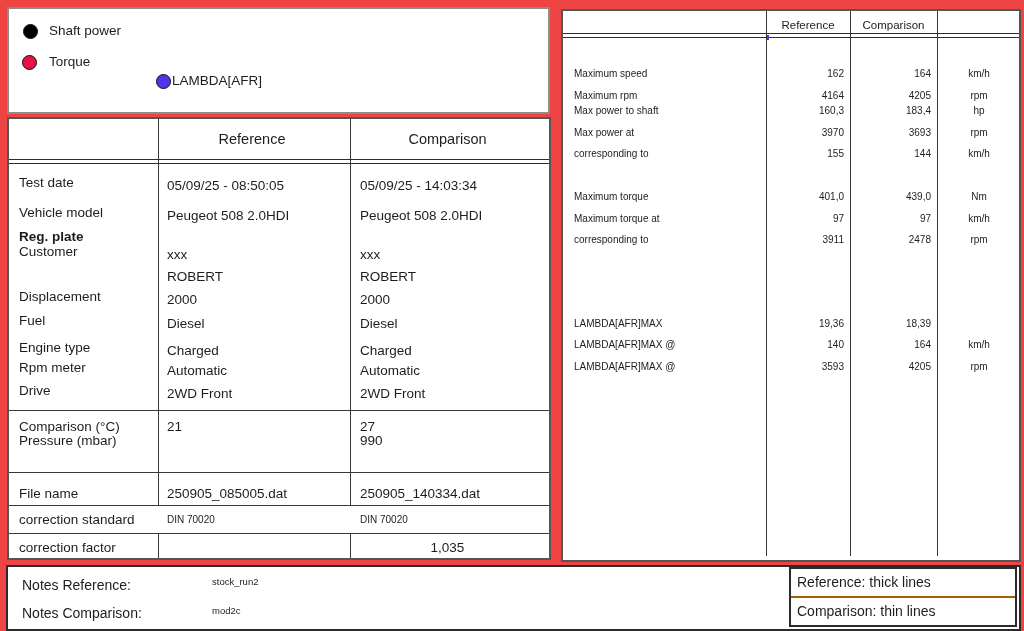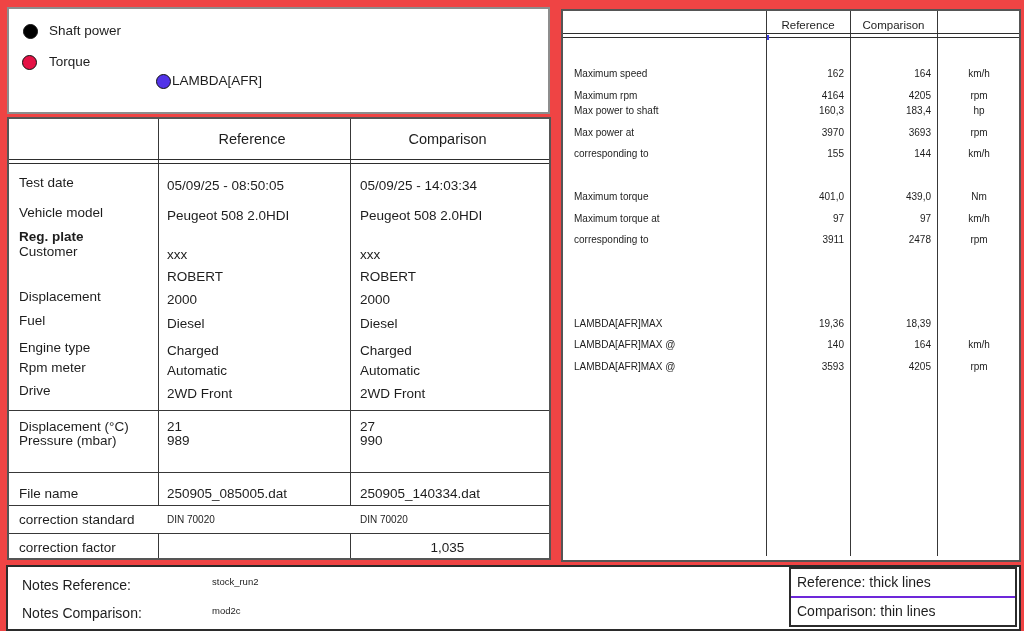--- a/index.html
+++ b/index.html
@@ -45,21 +45,21 @@
   .cursor-marker { position:absolute; left:204px; top:24px; width:2px; height:5px; background:#3a3ae0; }
 
   
   .notes-box { left:6px; top:565px; width:1011px; height:62px; border:2px solid #2b2b2b; }
   .note-label { position:absolute; left:14px; font-size:14px; line-height:17px; white-space:nowrap; }
   .note-value { position:absolute; left:204px; font-size:9.5px; line-height:12px; white-space:nowrap; }
 
   .lines-box { left:789px; top:567px; width:224px; height:56px; border:2px solid #2b2b2b; }
   .lines-row { position:absolute; left:0; width:100%; height:27px; font-size:14px; line-height:27px; }
   .lines-row .txt { padding-left:6px; white-space:nowrap; }
-  .lines-row.first { top:0; border-bottom:2px solid #6d28d9; }
+  .lines-row.first { top:0; border-bottom:2px solid #a16207; }
   .lines-row.second { top:29px; }
 </style>
 </head>
 <body>
 
 <div class="screen">
 
   <div class="box legend-box">
     <span class="legend-dot" style="left: 14px; top: 15px; background: rgb(0, 0, 0);"></span>
     <span class="legend-label" style="left:40px; top:14px;">Shaft power</span>
@@ -125,27 +125,26 @@
     </div>
     <div class="it-row" style="top:262px;">
       <span class="it-label">Drive</span>
       <span class="it-ref val">2WD Front</span>
       <span class="it-comp val">2WD Front</span>
     </div>
 
     <div class="hline" style="top:291px;"></div>
 
     <div class="it-row" style="top:298px;">
-      <span class="it-label">Displacement (°C)</span>
+      <span class="it-label">Comparison (°C)</span>
       <span class="it-ref">21</span>
       <span class="it-comp">27</span>
     </div>
     <div class="it-row" style="top:312px;">
       <span class="it-label">Pressure (mbar)</span>
-      <span class="it-ref">989</span>
       <span class="it-comp">990</span>
     </div>
 
     <div class="hline" style="top:353px;"></div>
 
     <div class="it-row" style="top:365px;">
       <span class="it-label">File name</span>
       <span class="it-ref">250905_085005.dat</span>
       <span class="it-comp">250905_140334.dat</span>
     </div>

